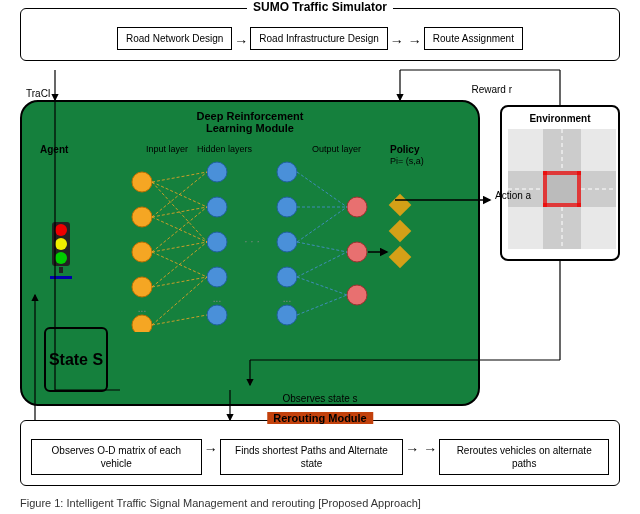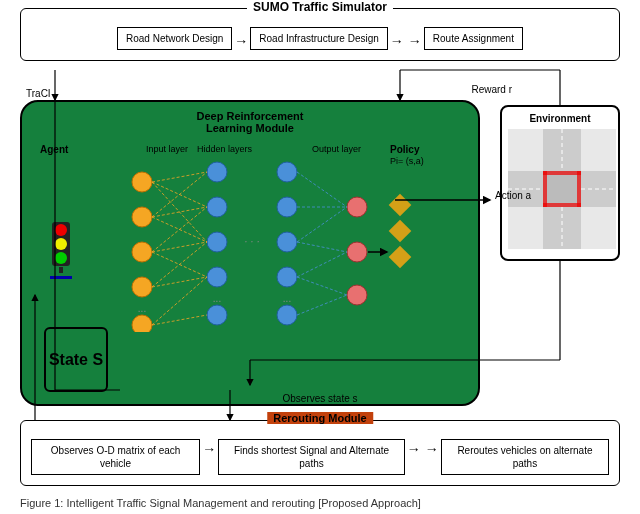--- a/index.html
+++ b/index.html
@@ -341,21 +341,21 @@
 
 <div style="position:absolute; top:190px; left:495px; font-size:10px;">Action a</div>
 
 <div style="position:absolute; bottom:110px; left:50%; transform:translateX(-50%); font-size:10px; white-space:nowrap;">Observes state s</div>
 
 <div class="rerouting-outer">
   <span class="rerouting-title">Rerouting Module</span>
   <div class="rerouting-flow">
     <div class="flow-box">Observes O-D matrix of each vehicle</div>
     <span class="flow-arrow">→</span>
-    <div class="flow-box">Finds shortest Signal and Alternate paths</div>
+    <div class="flow-box">Finds shortest Paths and Alternate state</div>
     <span class="flow-arrow">→</span>
     <span class="flow-arrow">→</span>
     <div class="flow-box">Reroutes vehicles on alternate paths</div>
   </div>
 </div>
 
 <div class="caption">Figure 1: Intelligent Traffic Signal Management and rerouting [Proposed Approach]</div>
 
 <svg class="arrows-svg">
   <defs>

